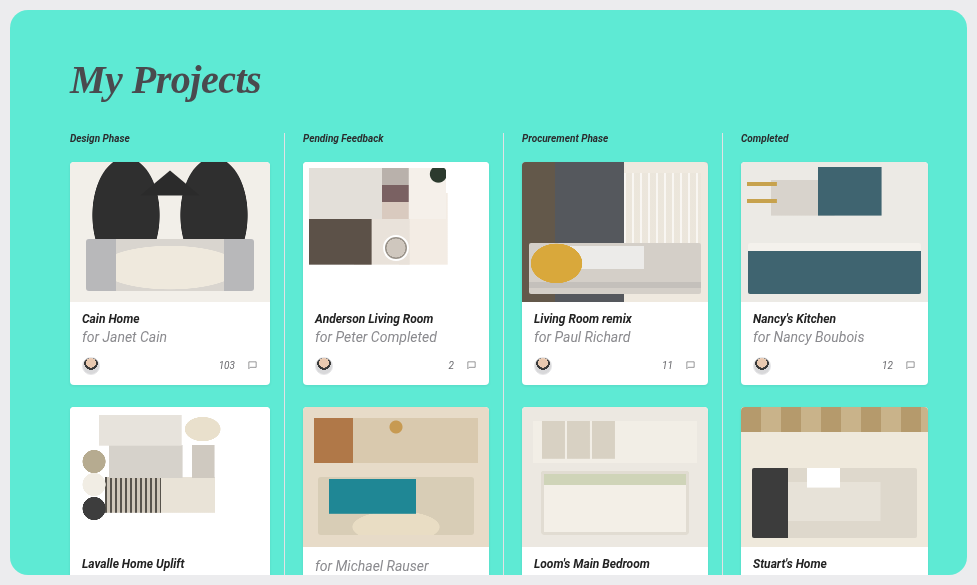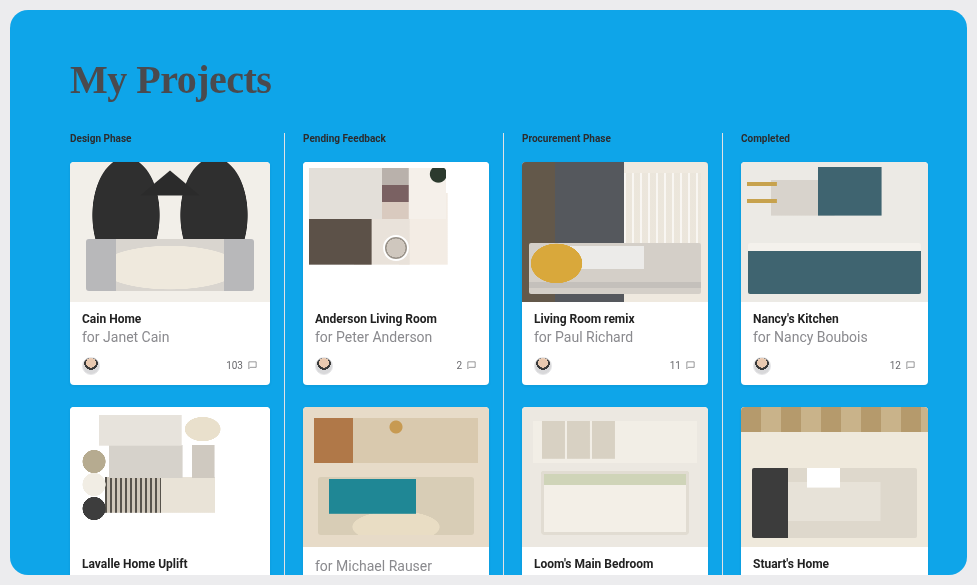--- a/index.html
+++ b/index.html
@@ -4,27 +4,28 @@
 <style>
   * { box-sizing: border-box; margin: 0; padding: 0; }
   body {
     font-family: -apple-system, BlinkMacSystemFont, "Segoe UI", Roboto, Helvetica, Arial, sans-serif;
     background: #ececee;
     width: 977px;
     height: 585px;
     overflow: hidden;
   }
   .panel {
-    background: #0ea5e9;
+    background: #5eead4;
     border-radius: 18px;
     margin: 10px;
     width: 957px;
     height: 565px;
     padding: 46px 60px 0 60px;
     overflow: hidden;
+    font-style: italic;
   }
   .page-title {
     font-family: Georgia, "Times New Roman", serif;
     font-size: 40px;
     font-weight: 600;
     color: #4a4a4e;
     letter-spacing: -0.5px;
     margin-bottom: 30px;
   }
   .board {
@@ -85,21 +86,21 @@
     height: 18px;
     border-radius: 50%;
     background: radial-gradient(circle at 50% 30%, #e9c9b0 0 35%, #3a3a3a 36% 50%, #d8d8da 51% 100%);
     border: 1px solid #e5e5e7;
   }
   .comments {
     font-size: 10px;
     color: #6a6a6e;
     display: flex;
     align-items: center;
-    gap: 4px;
+    gap: 12px;
   }
   .comment-icon {
     width: 11px;
     height: 11px;
     stroke: #6a6a6e;
     fill: none;
     stroke-width: 1.5;
   }
 
   
@@ -298,21 +299,21 @@
       </div>
     </div>
 
     <div class="column">
       <div class="column-title">Pending Feedback</div>
 
       <div class="card">
         <div class="thumb t-anderson"></div>
         <div class="card-body">
           <div class="card-title">Anderson Living Room</div>
-          <div class="card-sub">for Peter Anderson</div>
+          <div class="card-sub">for Peter Completed</div>
         </div>
         <div class="card-footer">
           <div class="avatar"></div>
           <div class="comments">
             <span>2</span>
             <svg class="comment-icon" viewBox="0 0 24 24">
                 <path d="M4 4h16v12H7l-3 3V4z"></path>
               </svg>
           </div>
         </div>

